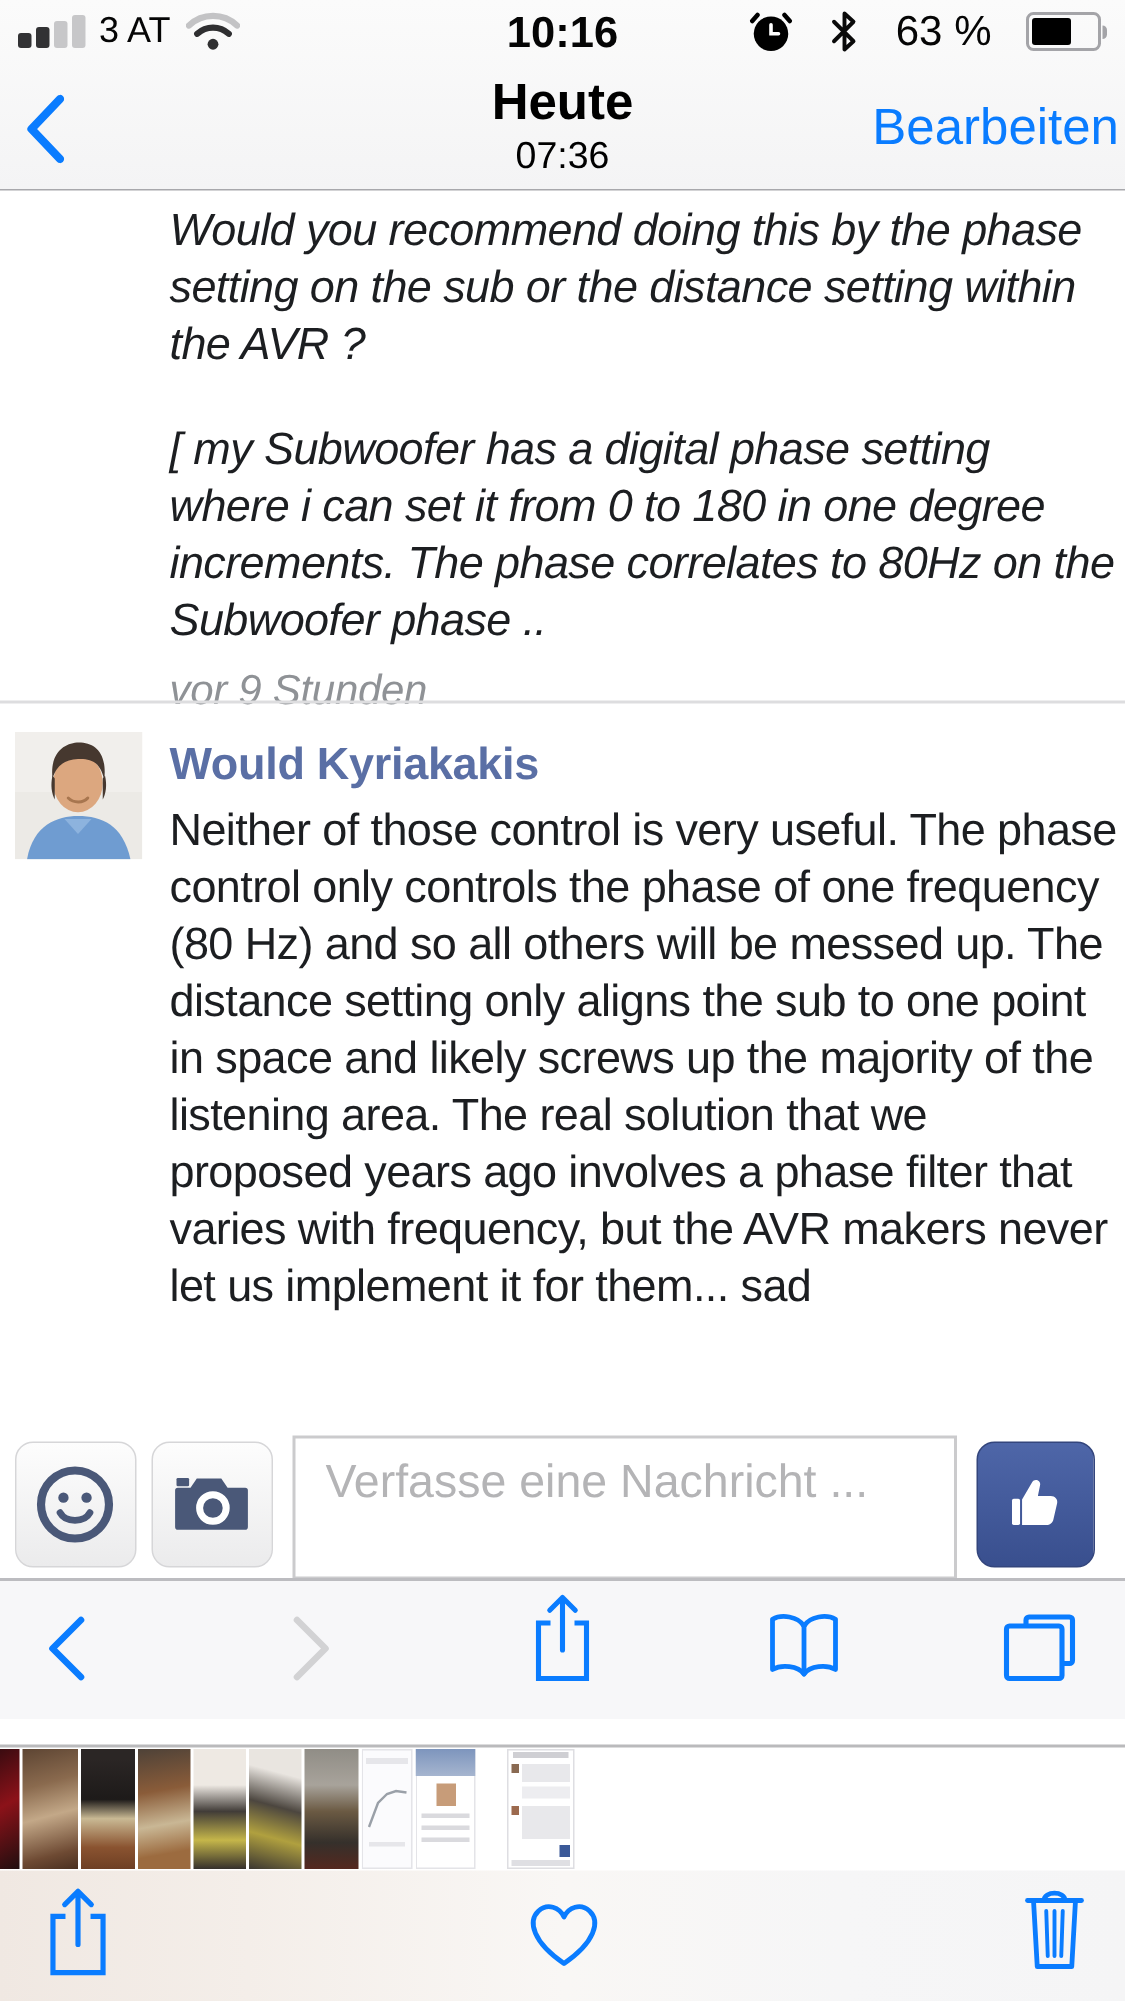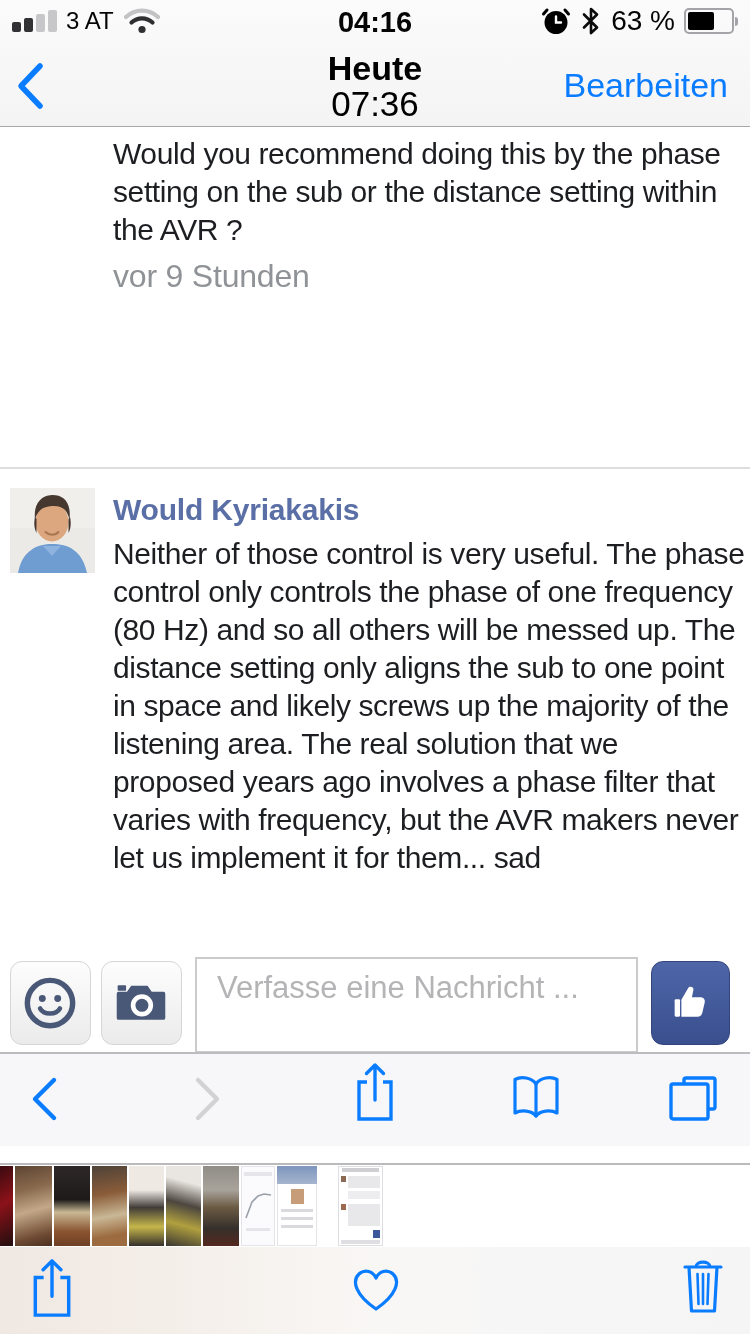--- a/index.html
+++ b/index.html
@@ -11,39 +11,39 @@
   
   .header{position:absolute;top:0;left:0;right:0;height:126px;
     background:linear-gradient(#fbfbfb,#f4f4f5);border-bottom:1px solid #a8a8ac;z-index:5;}
   .status-bar{position:absolute;top:0;left:0;right:0;height:42px;display:flex;align-items:center;padding:0 12px;box-sizing:border-box;}
   .sig{display:flex;align-items:flex-end;gap:3px;margin-right:9px;}
   .sig i{display:block;width:9px;border-radius:2px;background:#c7c7c9;}
   .sig i.on{background:#323234;}
   .s1{height:10px}.s2{height:14px}.s3{height:18px}.s4{height:22px}
   .carrier{font-size:24px;color:#050505;margin-right:10px;}
   .clock{position:absolute;left:50%;top:6px;transform:translateX(-50%);font-size:29px;font-weight:600;color:#050505;}
-  .sb-right{margin-left:auto;display:flex;align-items:center;gap:9px;}
+  .sb-right{margin-left:auto;display:flex;align-items:center;gap:23px;}
   .bpct{font-size:28px;color:#050505;}
   .bat{display:flex;align-items:center;}
   .bat-body{width:46px;height:22px;border:2px solid #a4a4a8;border-radius:5px;position:relative;}
   .bat-fill{position:absolute;left:2px;top:2px;bottom:2px;width:26px;background:#000;border-radius:2px;}
   .bat-nub{width:3px;height:9px;background:#a4a4a8;border-radius:0 3px 3px 0;margin-left:1px;}
   .nav{position:absolute;top:42px;left:0;right:0;height:84px;}
   .back-btn{position:absolute;left:16px;top:18px;width:44px;height:52px;display:flex;align-items:center;cursor:pointer;}
   .nav-center{position:absolute;left:50%;top:6px;transform:translateX(-50%);text-align:center;}
   .nav-title{font-size:34px;font-weight:600;color:#000;line-height:40px;}
-  .nav-sub{font-size:35px;color:#000;line-height:32px;}
-  .edit-btn{position:absolute;right:22px;top:24px;font-size:34px;color:#0a7cff;cursor:pointer;}
+  .nav-sub{font-size:25px;color:#000;line-height:32px;}
+  .edit-btn{position:absolute;right:4px;top:24px;font-size:34px;color:#0a7cff;cursor:pointer;}
   
   .photo{position:absolute;top:127px;left:0;width:750px;height:1019px;background:#fff;}
   .fb-text{color:#1c1e21;font-size:30px;line-height:38px;letter-spacing:-0.4px;}
-  .excerpt{position:absolute;left:113px;top:8px;width:632px;}
+  .excerpt{position:absolute;left:113px;top:8px;width:632px;font-style:italic;}
   .excerpt p{margin:0;}
   .excerpt .p2{margin-top:32px;}
-  .ts{font-size:32px;color:#8f9296;letter-spacing:-0.2px;}
+  .ts{font-size:28px;color:#8f9296;letter-spacing:-0.2px;}
   .excerpt .ts{margin-top:8px;}
   .divider{position:absolute;left:0;right:0;top:340px;height:2px;background:#dddddf;}
   .avatar{position:absolute;left:10px;top:361px;width:85px;height:85px;overflow:hidden;}
   .c2{position:absolute;left:113px;top:366px;width:632px;}
   .author{font-size:30px;font-weight:bold;color:#5a6fa5;line-height:34px;letter-spacing:-0.2px;}
   .c2 .body{margin-top:8px;}
   .c2 .ts{margin-top:8px;}
   
   .composer{position:absolute;left:10px;top:830px;right:20px;height:98px;display:flex;align-items:flex-start;}
   .icon-btn{width:84px;height:84px;margin-top:4px;border:1px solid #d6d6d8;border-radius:12px;
@@ -110,21 +110,21 @@
           <i class="s4"></i>
       </div>
       <span class="carrier">3 AT</span>
       <span>
         <svg width="36" height="26" viewBox="0 0 36 26">
           <path d="M2 9 C11 0.5 25 0.5 34 9" stroke="#c3c3c5" stroke-width="4.2" fill="none" stroke-linecap="round"></path>
           <path d="M7.5 14.5 C13.5 9 22.5 9 28.5 14.5" stroke="#2f2f31" stroke-width="4.2" fill="none" stroke-linecap="round"></path>
           <circle cx="18" cy="21.5" r="3.6" fill="#2f2f31"></circle>
         </svg>
       </span>
-      <span class="clock">04:16</span>
+      <span class="clock">10:16</span>
       <div class="sb-right">
         <span>
           <svg width="30" height="30" viewBox="0 0 30 30">
             <path d="M6 4 L2.5 8 M24 4 L27.5 8" stroke="#000" stroke-width="3" stroke-linecap="round"></path>
             <circle cx="15" cy="16.5" r="11.5" fill="#000"></circle>
             <path d="M15 10.5 V16.5 H20" stroke="#fff" stroke-width="2.4" fill="none" stroke-linecap="round"></path>
           </svg>
         </span>
         <span>
           <svg width="22" height="30" viewBox="0 0 22 30">
@@ -153,20 +153,21 @@
         <div class="nav-sub">07:36</div>
       </div>
       <div class="edit-btn">Bearbeiten</div>
     </div>
   </div>
 
   <div class="photo">
 
     <div class="excerpt fb-text">
       <p class="p1">Would you recommend doing this by the phase setting on the sub or the distance setting within the AVR ?</p>
+      <p class="p2">[ my Subwoofer has a digital phase setting where i can set it from 0 to 180 in one degree increments. The phase correlates to 80Hz on the Subwoofer phase ..</p>
       <div class="ts">vor 9 Stunden</div>
     </div>
 
     <div class="divider"></div>
 
     <div class="avatar">
       <svg width="85" height="85" viewBox="0 0 85 85">
         <rect width="85" height="85" fill="#eceae6"></rect>
         <rect width="85" height="40" fill="#f1efec"></rect>
         <path d="M8 85 C12 62 28 56 42 56 C58 56 72 62 77 85 Z" fill="#6f9cd1"></path>

